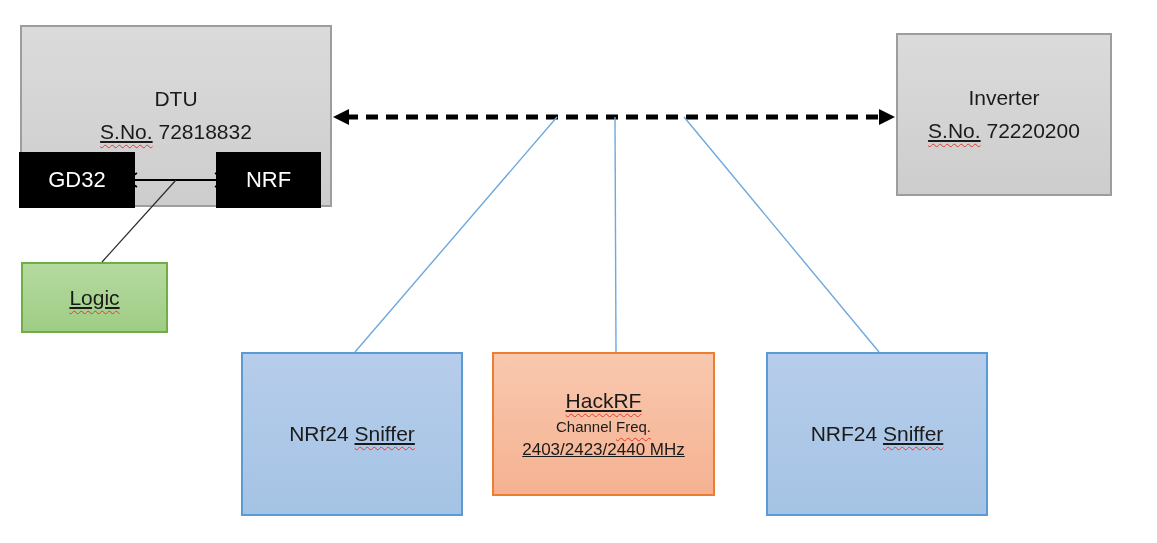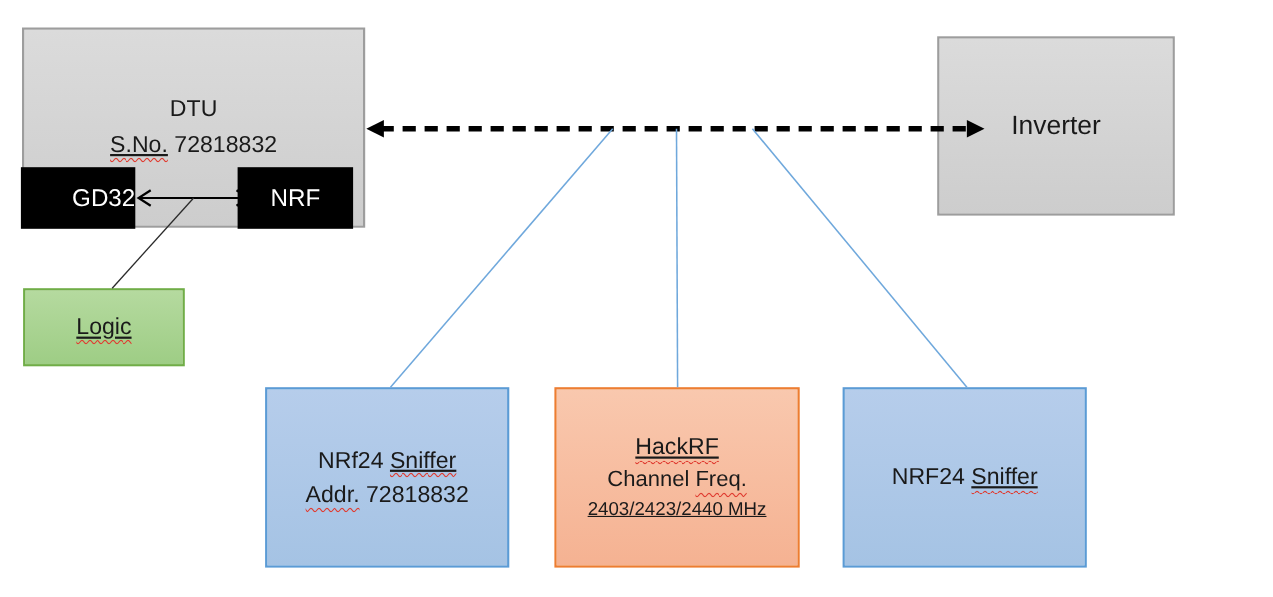--- a/index.html
+++ b/index.html
@@ -46,28 +46,28 @@
   }
   .blue {
     background: linear-gradient(180deg, #b6cdeb 0%, #a5c3e4 100%);
     border: 2px solid #5b9bd5;
   }
   .orange {
     background: linear-gradient(180deg, #f9c8ae 0%, #f5b292 100%);
     border: 2px solid #ed7d31;
   }
   .box-dtu      { left: 20px;  top: 25px;  width: 312px; height: 182px; font-size: 21px; line-height: 1.55; }
-  .box-gd32     { left: 19px;  top: 152px; width: 104px; height: 56px; align-items: flex-end; }
+  .box-gd32     { left: 19px;  top: 152px; width: 116px; height: 56px; }
   .box-nrf      { left: 216px; top: 152px; width: 105px; height: 56px; }
   .box-logic    { left: 21px;  top: 262px; width: 147px; height: 71px;  font-size: 21px; }
-  .box-inverter { left: 852px; top: 33px;  width: 216px; height: 163px; font-size: 24px; line-height: 1.55; }
+  .box-inverter { left: 896px; top: 33px;  width: 216px; height: 163px; font-size: 21px; line-height: 1.55; }
   .box-sniffer-left  { left: 241px; top: 352px; width: 222px; height: 164px; font-size: 21px; line-height: 1.5; }
-  .box-hackrf        { left: 504px; top: 352px; width: 223px; height: 164px; font-size: 21px; line-height: 1.45; text-align: right; }
+  .box-hackrf        { left: 492px; top: 352px; width: 223px; height: 144px; font-size: 21px; line-height: 1.45; text-align: right; }
   .box-sniffer-right { left: 766px; top: 352px; width: 222px; height: 164px; font-size: 21px; line-height: 1.5; }
-  .small  { font-size: 20px; }
+  .small  { font-size: 15px; }
   .small2 { font-size: 17px; text-decoration: underline; }
   .ul {
     text-decoration-line: underline;
     text-decoration-thickness: 1.5px;
     text-underline-offset: 2px;
   }
   .sq {
     text-decoration-line: underline;
     text-decoration-style: wavy;
     text-decoration-color: #e03c31;
@@ -114,25 +114,25 @@
   <div class="node black box-nrf">
     <span>NRF</span>
   </div>
 
   <div class="node green box-logic">
     <span class="ul"><span class="sq">Logic</span></span>
   </div>
 
   <div class="node gray box-inverter">
     <div>Inverter</div>
+    <div><span class="ul"><span class="sq">S.No.</span></span> <span>72220200</span></div>
   </div>
 
   <div class="node blue box-sniffer-left">
     <div><span>NRf24</span> <span class="ul"><span class="sq">Sniffer</span></span></div>
-    <div><span class="sq">Addr.</span> <span>72818832</span></div>
   </div>
 
   <div class="node orange box-hackrf">
     <div><span class="ul"><span class="sq">HackRF</span></span></div>
     <div class="small"><span>Channel</span> <span class="sq">Freq.</span></div>
     <div class="small2">2403/2423/2440 MHz</div>
   </div>
 
   <div class="node blue box-sniffer-right">
     <div><span>NRF24</span> <span class="ul"><span class="sq">Sniffer</span></span></div>

